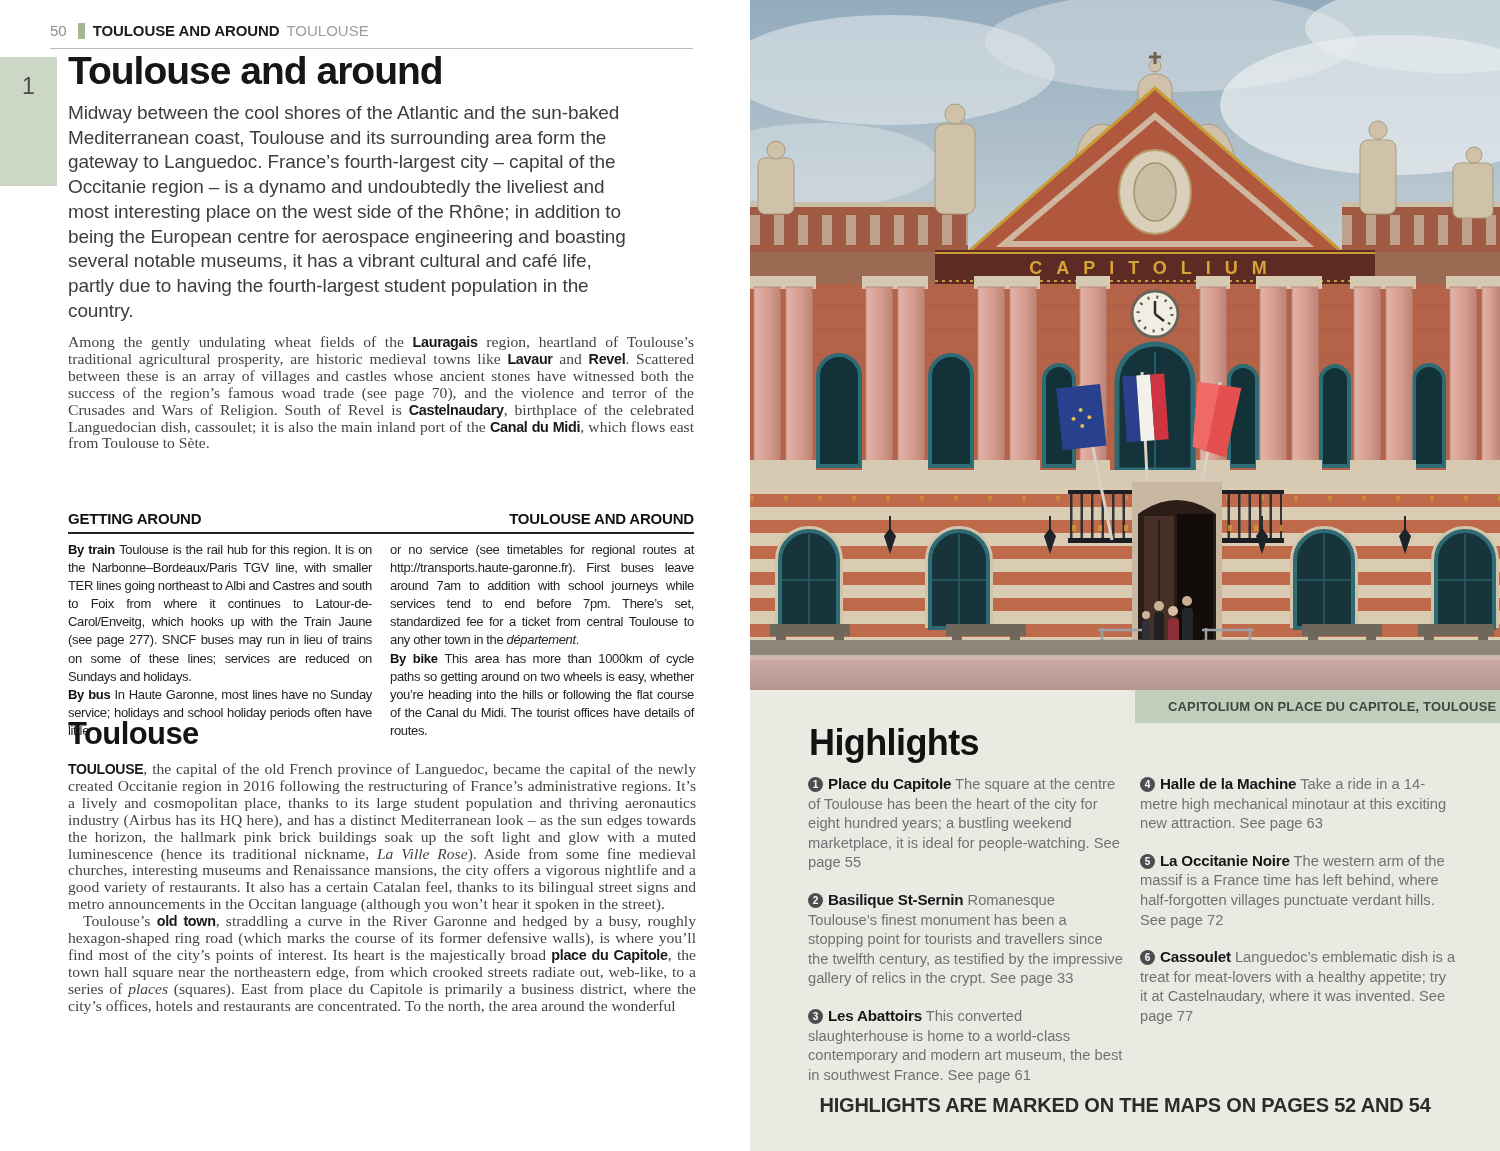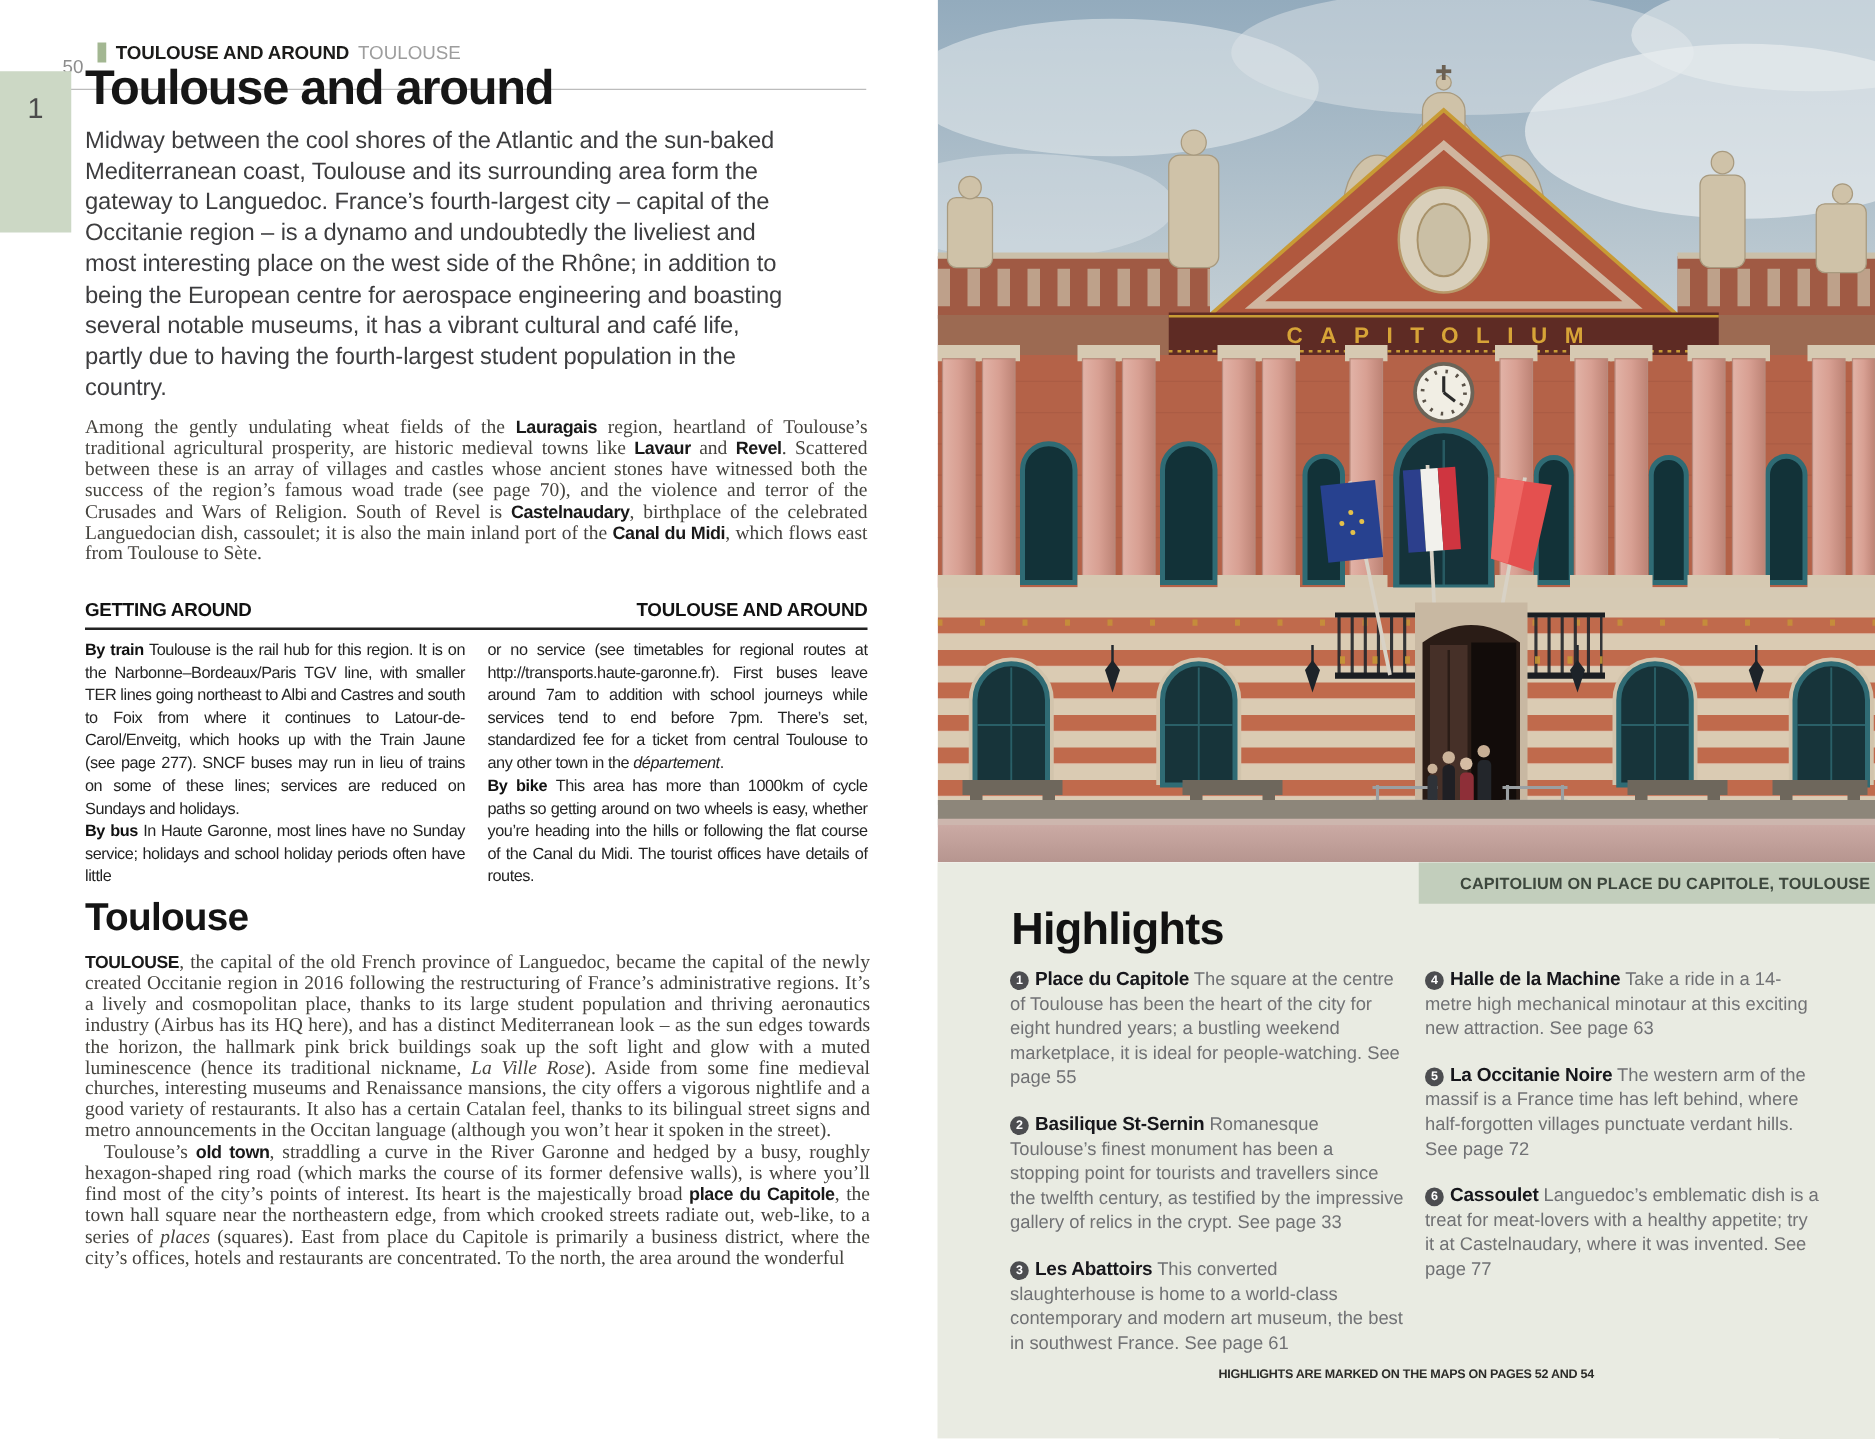--- a/index.html
+++ b/index.html
@@ -4,21 +4,21 @@
 <style>
   * { margin:0; padding:0; box-sizing:border-box; }
   body { background:#fff; }
   .page { position:relative; width:1500px; height:1151px; background:#ffffff; overflow:hidden;
           font-family:"Liberation Sans", sans-serif; color:#222; }
 
   
   .page-header { position:absolute; left:50px; top:22px; width:643px;
                  border-bottom:1px solid #bcbcbc; padding-bottom:9px;
                  display:flex; align-items:center; font-size:15px; }
-  .page-num { color:#8d8d8d; margin-right:11px;margin-top:23px; }
+  .page-num { color:#8d8d8d; margin-right:11px; }
   .head-bar { width:7px; height:16px; background:#a3b792; margin-right:8px; }
   .head-section { font-weight:bold; color:#1c1c1a; letter-spacing:-0.1px; }
   .head-sub { color:#9d9d9d; margin-left:7px; }
 
   .chapter-tab { position:absolute; left:0; top:57px; width:57px; height:129px; background:#ccd8c5; }
   .chapter-tab span { display:block; text-align:center; margin-top:16px; font-size:23px; color:#4b4b4b; }
 
   .page-title { position:absolute; left:68px; top:49px; font-size:39px; font-weight:bold;
                 letter-spacing:-1px; color:#161616; }
 
@@ -28,21 +28,21 @@
   .serif { font-family:"Liberation Serif", serif; font-size:15.6px; line-height:16.9px;
            color:#46443f; text-align:justify; }
   .lead { position:absolute; left:68px; top:334px; width:626px; }
 
   .seg-b { font-family:"Liberation Sans", sans-serif; font-weight:bold; font-size:0.92em;
            letter-spacing:-0.3px; color:#191919; }
   .seg-i { font-style:italic; }
   .seg-sc { font-family:"Liberation Sans", sans-serif; font-weight:bold; font-size:0.9em;
             letter-spacing:-0.3px; color:#191919; }
 
-  .getting-around { position:absolute; left:68px; top:480px; width:626px; }
+  .getting-around { position:absolute; left:68px; top:510px; width:626px; }
   .ga-head { display:flex; justify-content:space-between; align-items:baseline;
              font-weight:bold; font-size:15px; color:#121212; letter-spacing:-0.2px;
              border-bottom:2px solid #232323; padding-bottom:5px; }
   .ga-cols { display:flex; gap:18px; margin-top:7px; }
   .ga-col { flex:1; font-size:13px; line-height:18.1px; letter-spacing:-0.35px;
             color:#242424; text-align:justify; }
   .ga-col p { margin:0; }
   .ga-col .seg-b { font-size:1em; color:#111; }
 
   .section-heading { position:absolute; left:68px; top:716px; font-size:31px; font-weight:bold;
@@ -63,21 +63,21 @@
   .hl-title { position:absolute; left:59px; top:32px; font-size:36px; font-weight:bold;
               letter-spacing:-0.6px; color:#121212; }
   .hl-cols { position:absolute; left:58px; top:84px; width:648px; display:flex; gap:16px; }
   .hl-col { width:316px; }
   .hl-item { margin-bottom:17px; font-size:14.7px; line-height:19.6px; color:#707174; }
   .hl-name { font-weight:bold; color:#16161b; font-size:15.2px; letter-spacing:-0.2px; }
   .badge { display:inline-block; width:15px; height:15px; border-radius:50%; background:#4c4d50;
            color:#fff; font-size:10px; font-weight:bold; text-align:center; line-height:15px;
            margin-right:5px; vertical-align:1px; }
   .hl-footer { position:absolute; left:0; right:0; top:404px; text-align:center; font-weight:bold;
-               font-size:10px; letter-spacing:-0.2px; color:#2b2b28; }
+               font-size:20px; letter-spacing:-0.2px; color:#2b2b28; }
 </style>
 </head>
 <body>
 
 <div class="page">
 
   <div class="page-header">
     <span class="page-num">50</span>
     <span class="head-bar"></span>
     <span class="head-section">TOULOUSE AND AROUND</span>

